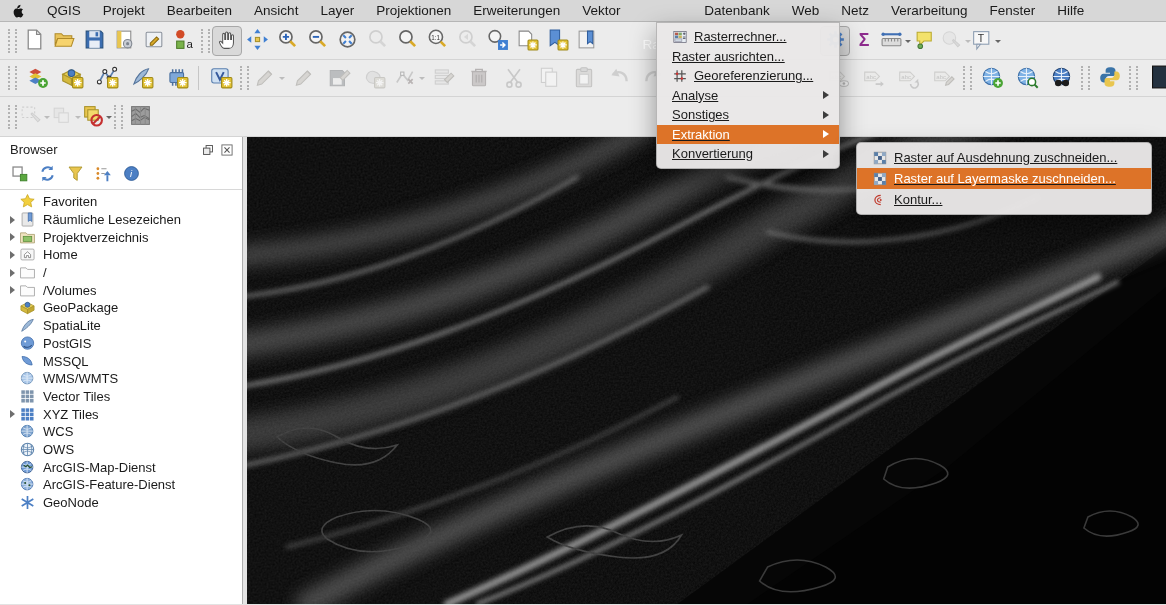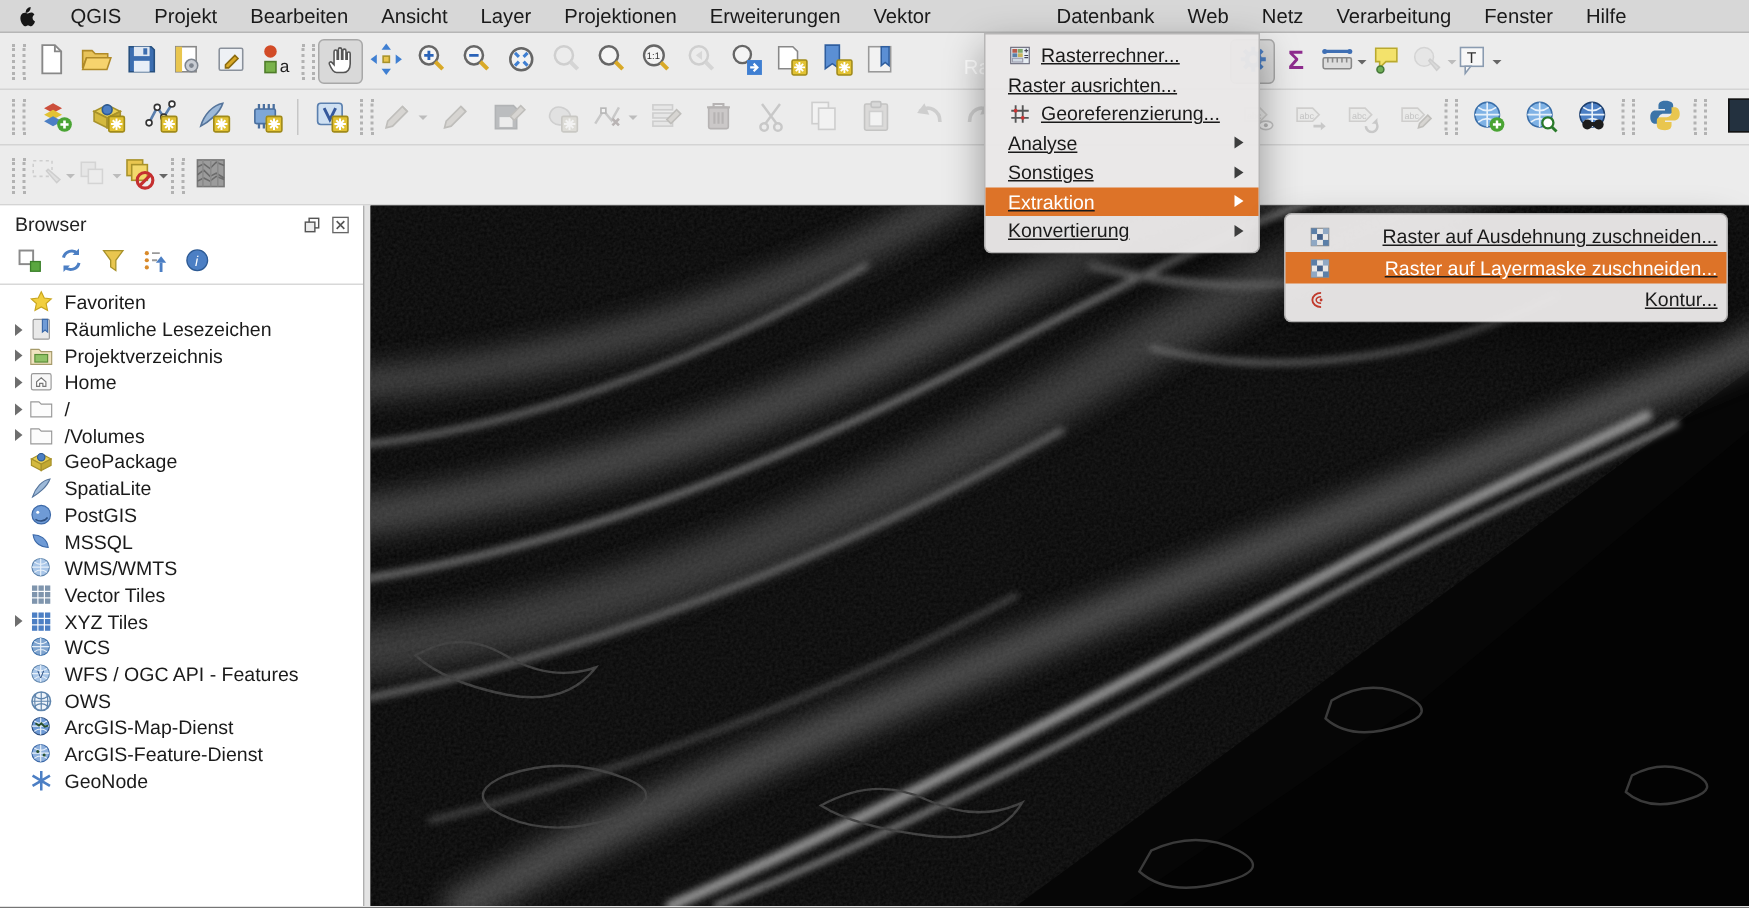--- a/index.html
+++ b/index.html
@@ -47,21 +47,21 @@
   .ticon { width:17px; height:17px; flex:none; margin-right:7px; display:flex; }
   .ticon svg { width:17px; height:17px; }
   .tlabel { white-space:nowrap; font-size:13px; }
 
   .map { flex:1; position:relative; background:#060606; margin-left:4px; }
   .map svg { position:absolute; inset:0; width:100%; height:100%; }
 
   
   .popup { position:absolute; background:rgba(233,231,231,.97); border:1px solid rgba(0,0,0,.22); box-shadow:0 10px 26px rgba(0,0,0,.38); padding:4px 0; z-index:50; border-radius:5px;text-decoration:underline; }
   .popup.mainmenu { left:656px; top:22px; width:184px; border-top-left-radius:0; border-top-right-radius:0; }
-  .popup.submenu { left:856px; top:142px; width:296px;text-align:right; }
+  .popup.submenu { left:856px; top:142px; width:296px; }
   .pitem { display:flex; align-items:center; padding:0 6px 0 15px; cursor:default; white-space:nowrap; }
   .mainmenu .pitem { height:19.5px; font-size:13px; }
   .submenu .pitem { height:21px; font-size:13px; }
   .picon { width:16px; height:16px; margin-right:6px; flex:none; display:flex; }
   .picon svg { width:16px; height:16px; }
   .plabel { flex:1; }
   .parrow { display:none; width:10px; }
   .pitem.has-sub .parrow { display:block; }
   .pitem.has-sub .parrow::before { content:""; display:block; border-left:6px solid #3d3d3d; border-top:4.5px solid transparent; border-bottom:4.5px solid transparent; }
   .pitem.hl { background:var(--accent); color:#fff; }
@@ -777,31 +777,20 @@
           <span class="tw"></span>
           <span class="ticon">
             <svg viewBox="0 0 22 22" aria-hidden="true">
               <circle cx="10.5" cy="10.5" r="7.5" fill="#7fa4cf" stroke="#3a6ea8"></circle>
               <path d="M10.5 3v15M3 10.5h15M5 6c3.5 2.6 7.5 2.6 11 0M5 15c3.5-2.6 7.5-2.6 11 0" fill="none" stroke="#e8f1fa" stroke-width="1"></path>
             </svg>
           </span>
           <span class="tlabel">WCS</span>
         </div>
 
-        <div class="titem">
-          <span class="tw"></span>
-          <span class="ticon">
-            <svg viewBox="0 0 22 22" aria-hidden="true">
-              <circle cx="10.5" cy="10.5" r="7.5" fill="#a9c6e8" stroke="#5f85ad"></circle>
-              <path d="M10.5 3v15M3 10.5h15M5 6c3.5 2.6 7.5 2.6 11 0M5 15c3.5-2.6 7.5-2.6 11 0" fill="none" stroke="#e8f1fa" stroke-width="1"></path>
-              <text x="7.5" y="14" font-size="9" fill="#2d4f80">V</text>
-            </svg>
-          </span>
-          <span class="tlabel">WFS / OGC API - Features</span>
-        </div>
 
         <div class="titem">
           <span class="tw"></span>
           <span class="ticon">
             <svg viewBox="0 0 22 22" aria-hidden="true">
               <circle cx="11" cy="11" r="8" fill="#eef4fa" stroke="#5f85ad" stroke-width="1.4"></circle>
               <path d="M11 3v16M3 11h16M5 6.5c3.8 3 8.2 3 12 0M5 15.5c3.8-3 8.2-3 12 0M6.3 5a20 20 0 000 12M15.7 5a20 20 0 010 12" fill="none" stroke="#5f85ad" stroke-width="1"></path>
             </svg>
           </span>
           <span class="tlabel">OWS</span>

